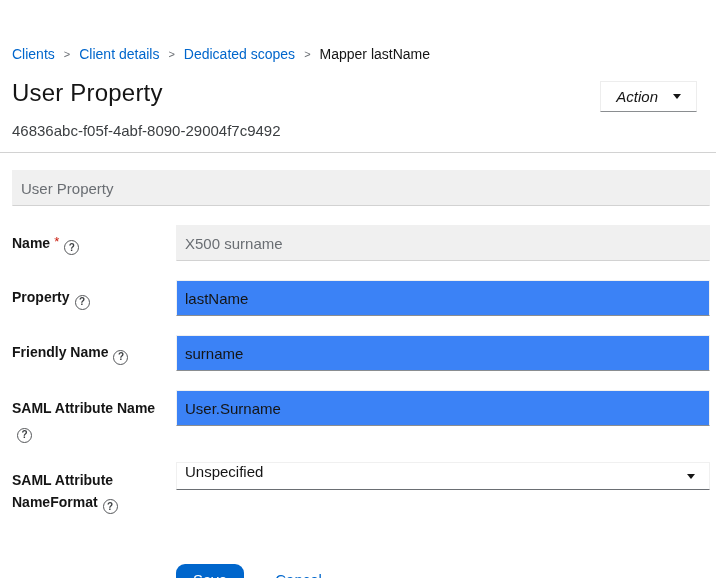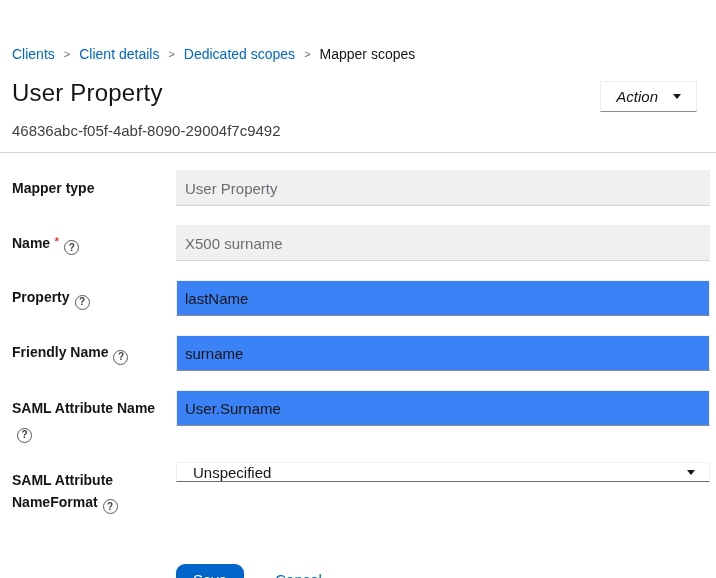--- a/index.html
+++ b/index.html
@@ -59,23 +59,23 @@
     font-family: inherit; font-size: 15px; color: #151515;
     background: #3b82f6;
     border: 1px solid #f0f0f0; border-bottom: 1px solid #8a8d90;
     outline: none;
   }
   .form-control.readonly {
     background: #f0f0f0; color: #6a6e73;
     border-color: #f0f0f0; border-bottom-color: #d2d2d2;
   }
   .select-box {
-    position: relative; flex: 1; height: 20px;
-    display: flex; align-items: flex-end;
-    padding: 0 32px 0 16px; font-size: 15px; color: #151515;
+    position: relative; flex: 1; height: 28px;
+    display: flex; align-items: flex-start;
+    padding: 0 32px 0 8px; font-size: 15px; color: #151515;
     background: #ffffff;
     border: 1px solid #f0f0f0; border-bottom: 1px solid #6a6e73;
     cursor: pointer;
   }
   .select-caret { position: absolute; right: 14px; top: 50%; margin-top: -2px; }
 
   
   .form-actions { display: flex; align-items: center; margin-left: 164px; margin-top: 50px; }
   .save-btn {
     background: #0066cc; color: #ffffff;
@@ -90,40 +90,37 @@
 
 <div class="page">
 
   <nav class="breadcrumb">
     <a class="crumb-link" href="#">Clients</a>
     <span class="crumb-sep">&gt;</span>
     <a class="crumb-link" href="#">Client details</a>
     <span class="crumb-sep">&gt;</span>
     <a class="crumb-link" href="#">Dedicated scopes</a>
     <span class="crumb-sep">&gt;</span>
-    <span class="crumb-current">Mapper scopes</span>
+    <span class="crumb-current">Mapper lastName</span>
   </nav>
 
   <div class="header-row">
     <h1 class="page-title" style="margin:0">User Property</h1>
     <button class="action-toggle">
       <span>Action</span>
       <span class="caret"></span>
     </button>
   </div>
   <div class="subtitle">46836abc-f05f-4abf-8090-29004f7c9492</div>
 
   <hr class="divider">
 
   <div class="form">
 
     <div class="form-row">
-      <label class="form-label">
-        <span>Mapper type</span>
-      </label>
       <input class="form-control readonly" readonly="" value="User Property" style="">
     </div>
 
     <div class="form-row">
       <label class="form-label">
         <span>Name</span><span class="required">*</span><span class="help-icon">?</span>
       </label>
       <input class="form-control readonly" readonly="" value="X500 surname" style="">
     </div>
 

